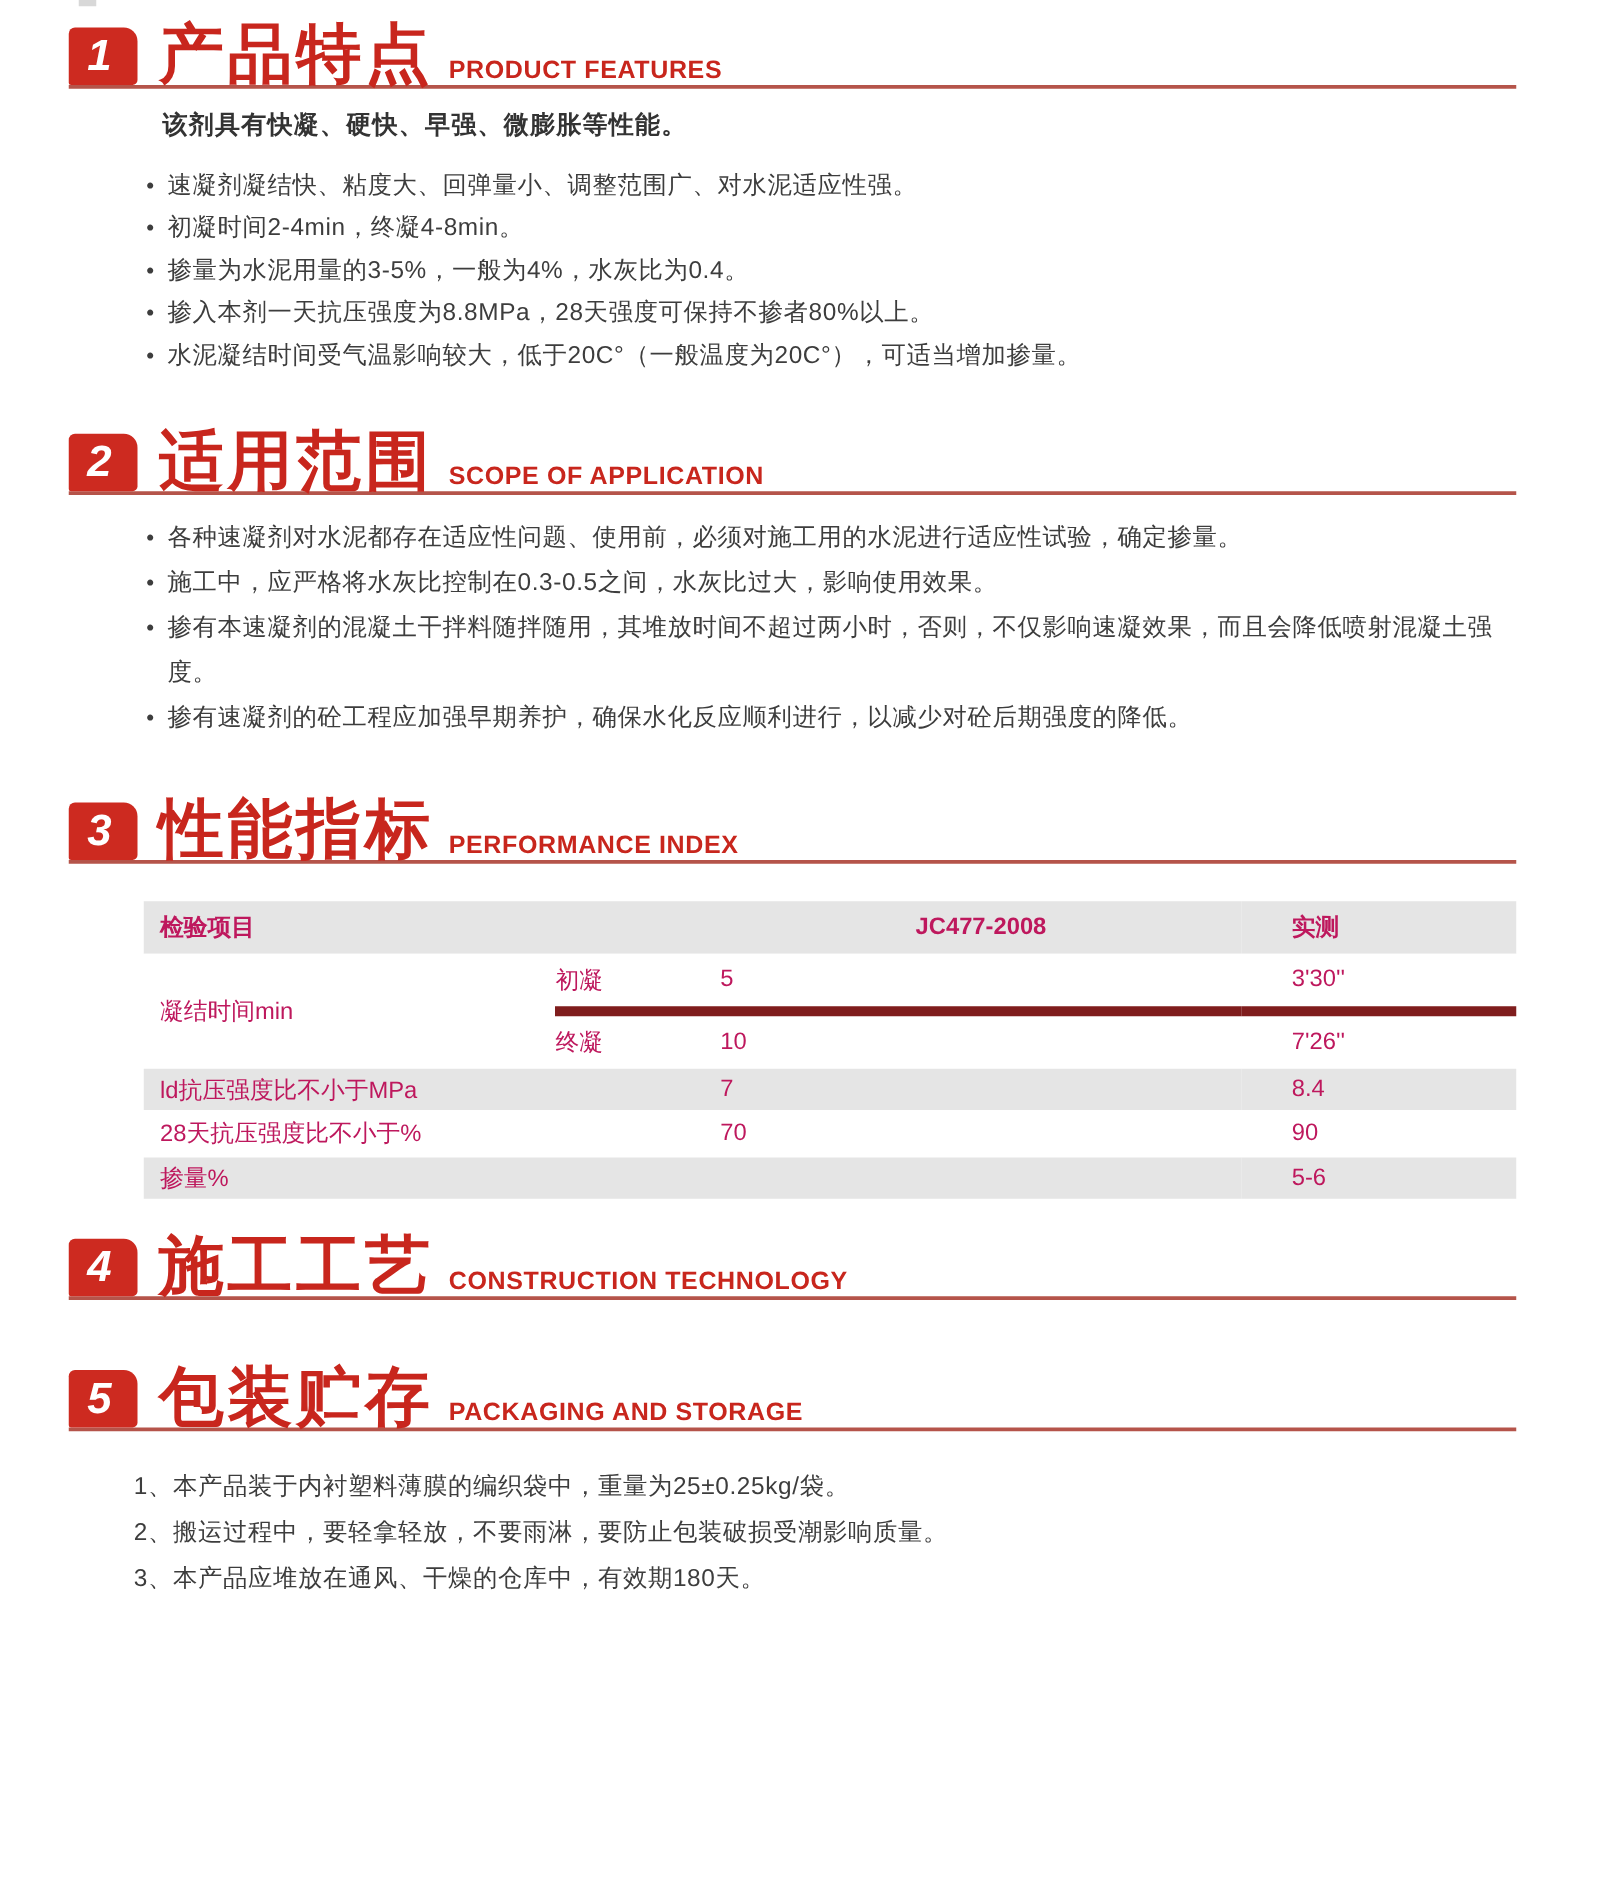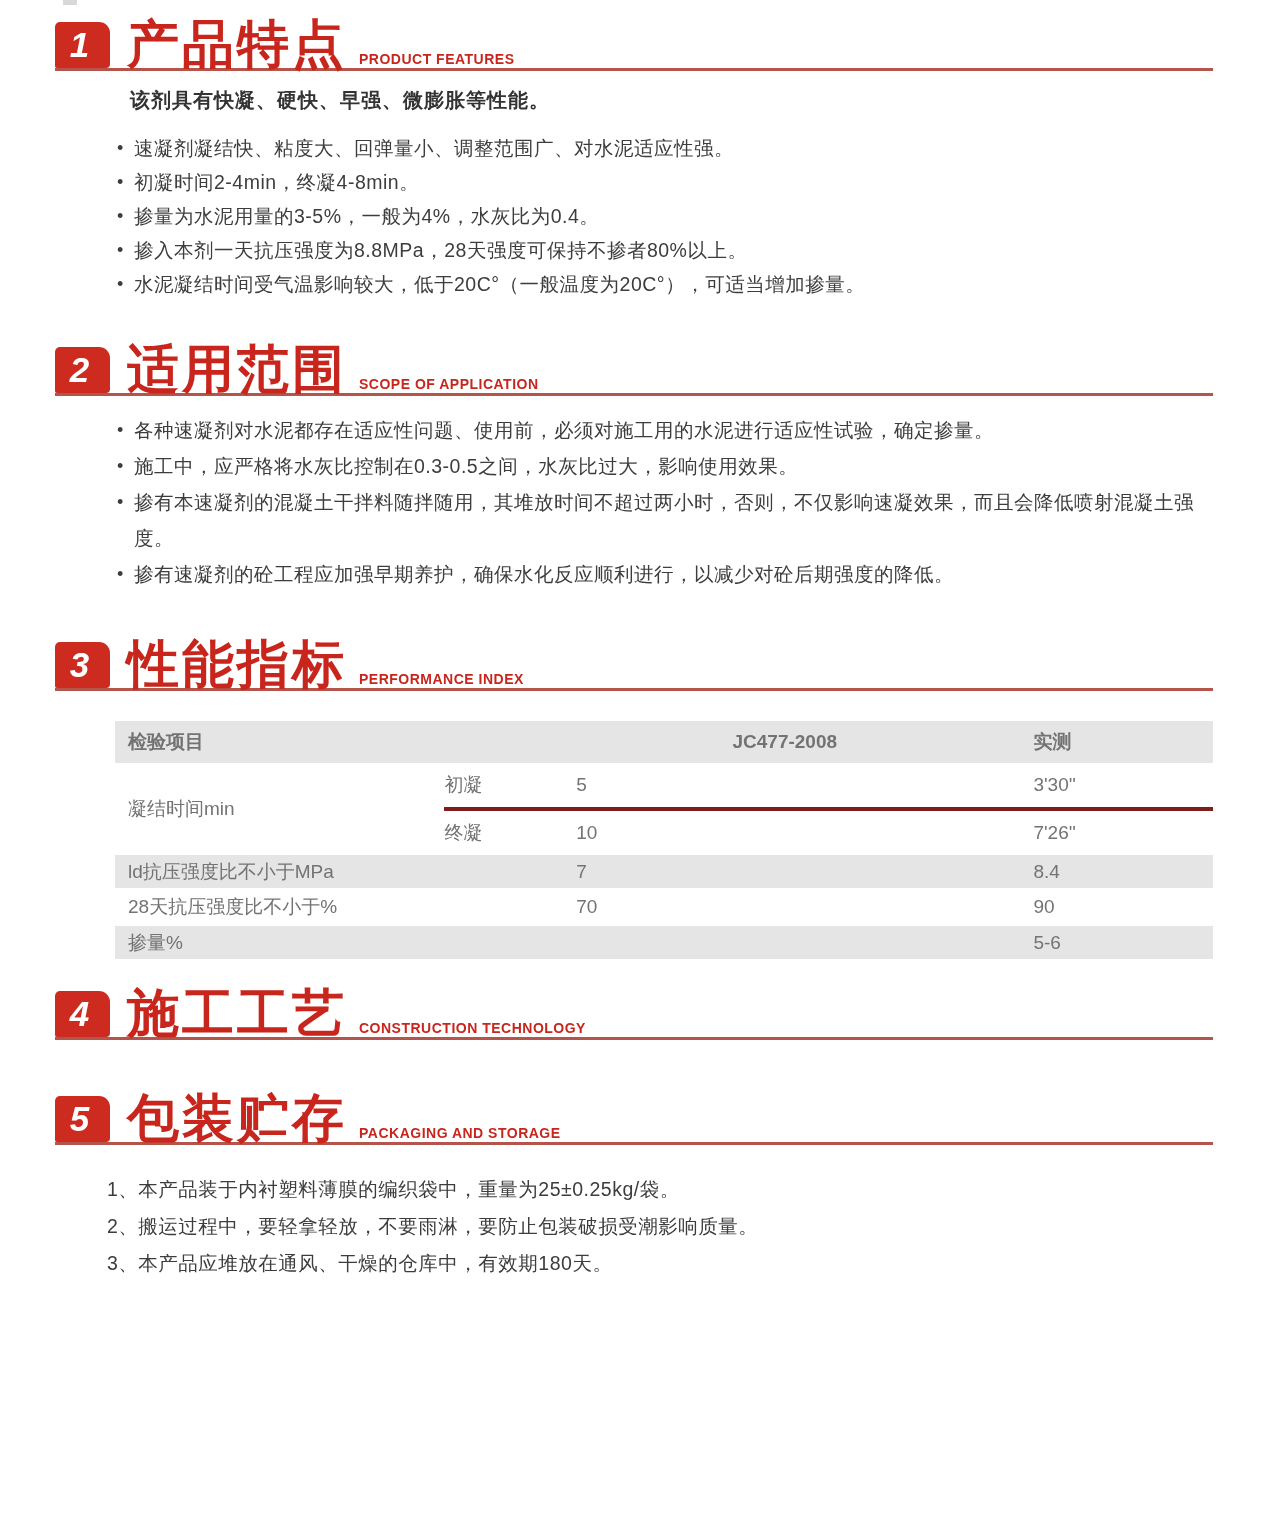--- a/index.html
+++ b/index.html
@@ -36,21 +36,21 @@
   }
   .title-zh {
     margin: 0 0 -2px 17px;
     color: #c8261d;
     font-size: 52px; font-weight: 700;
     line-height: 1; letter-spacing: 3px;
   }
   .title-en {
     margin: 0 0 2px 12px;
     color: #c8261d;
-    font-size: 14px; font-weight: 700;
+    font-size: 20px; font-weight: 700;
     line-height: 1; letter-spacing: 0.5px;
   }
 
   
   .intro {
     margin: 14px 0 0 75px;
     font-size: 20px; font-weight: 700; color: #333333;
     line-height: 30px; letter-spacing: 1px;
   }
   .bullets {
@@ -72,36 +72,36 @@
   }
   .plainlist li { line-height: 37px; }
 
   
   .ptable {
     width: 1098px;
     margin: 30px 0 0 60px;
     border-collapse: collapse;
     table-layout: fixed;
     font-size: 19px;
-    color: #737373;
+    color: #be185d;
   }
   .ptable col.c1 { width: 30%; }
   .ptable col.c2 { width: 12%; }
   .ptable col.c3 { width: 38%; }
   .ptable col.c4 { width: 20%; }
   .ptable th, .ptable td { padding: 0; font-weight: 400; }
   .ptable thead tr { height: 42px; background: #e5e5e5; }
   .ptable thead th { font-weight: 600; }
   .ptable .al { text-align: left; padding-left: 13px; }
   .ptable .ac { }
   .ptable .ar4 { text-align: left; padding-left: 40px; }
   .ptable tr.r-sub { height: 46px; background: #ffffff; }
   .ptable tr.r-gray { height: 33px; background: #e5e5e5; }
   .ptable tr.r-white { height: 38px; background: #ffffff; }
-  .ptable tr.divided td { border-top: 4px solid #7f1d1d; }
+  .ptable tr.divided td { border-top: 8px solid #7f1d1d; }
 </style>
 </head>
 <body>
 
 <div class="artifact"></div>
 
 <div class="page">
 
   <section class="sec">
     <header class="sec-head">

